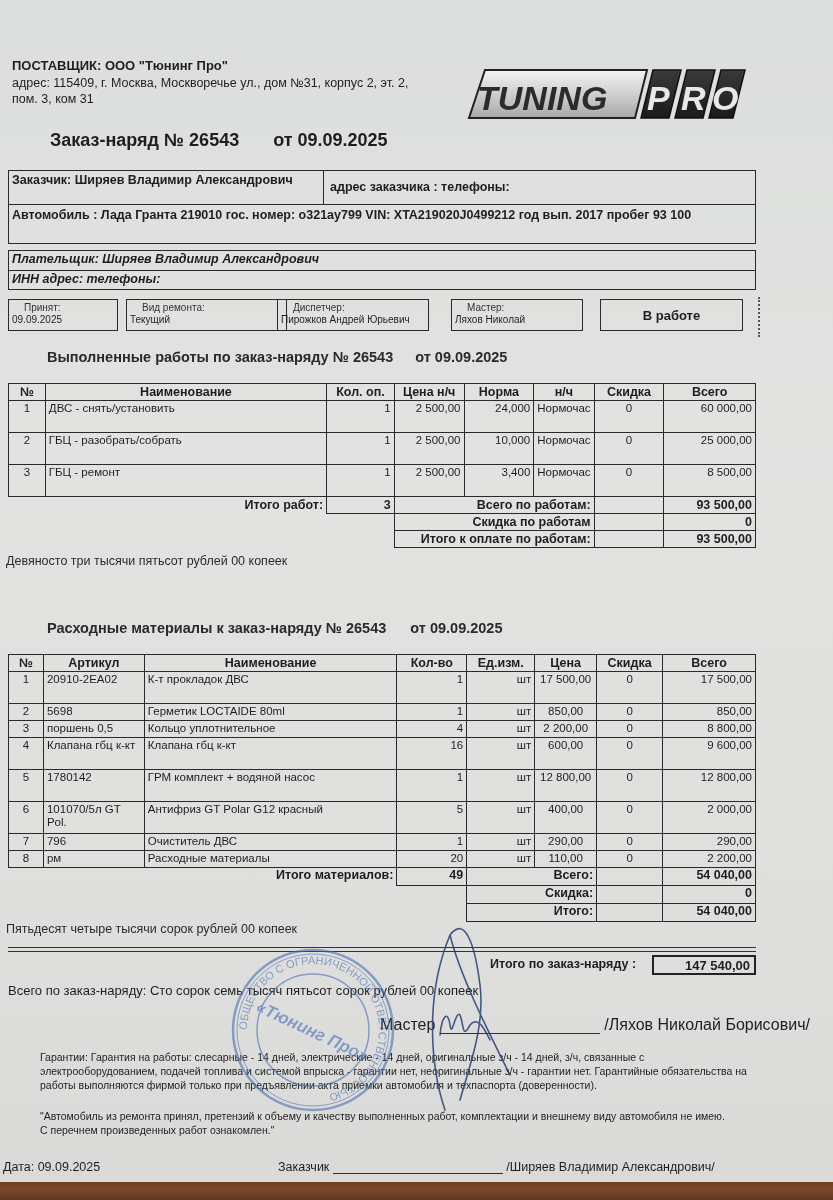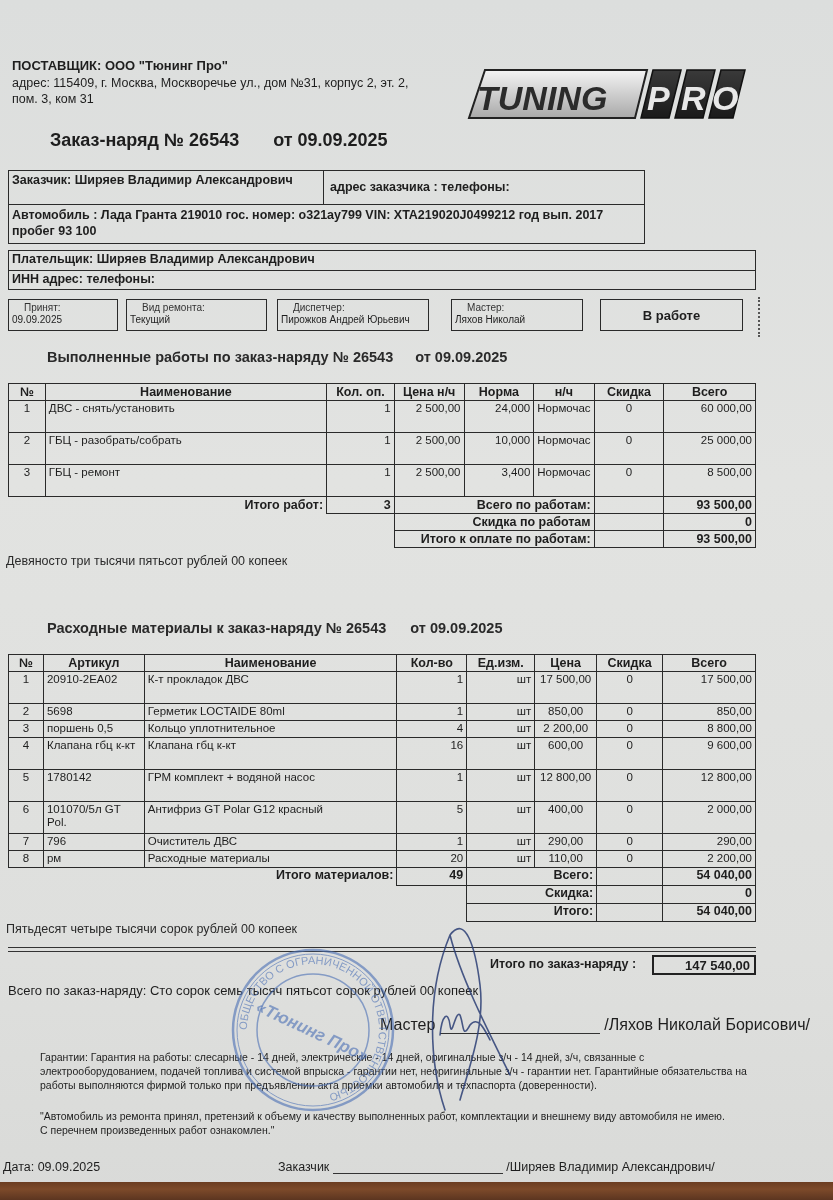--- a/index.html
+++ b/index.html
@@ -18,28 +18,28 @@
   .supplier { left: 12px; top: 58px; font-size: 12.5px; line-height: 16.5px; }
   .supplier .name { font-weight: bold; font-size: 13px; }
   .order-title { left: 50px; top: 130px; font-size: 18px; font-weight: bold; }
   .order-title .date { margin-left: 34px; }
 
   
   .logo { left: 467px; top: 66px; width: 280px; height: 56px; }
 
   
   .box { border: 1.5px solid #2a2a2a; }
-  .cust-box { left: 8px; top: 170px; width: 637px; height: 74px; }
+  .cust-box { left: 8px; top: 170px; width: 748px; height: 74px; }
   .cust-row1 { display: flex; height: 34px; border-bottom: 1.5px solid #2a2a2a; }
   .cust-name { width: 315px; border-right: 1.5px solid #2a2a2a; font-weight: bold; font-size: 12.5px; padding: 2px 3px; line-height: 15px; }
   .cust-addr { padding: 9px 6px; font-weight: bold; font-size: 12.5px; }
   .car { font-weight: bold; font-size: 12.5px; padding: 2px 3px; line-height: 16px; }
 
   .payer-box { left: 8px; top: 250px; width: 748px; height: 40px; }
-  .payer-row { font-weight: bold; font-size: 12.5px; padding: 1px 3px; height: 19px; }
+  .payer-row { font-weight: bold; font-size: 12.5px; padding: 1px 3px; height: 19px; font-style: italic; }
   .payer-row + .payer-row { border-top: 1.5px solid #2a2a2a; }
 
   
   .info { top: 299px; height: 32px; border: 1.5px solid #2a2a2a; font-size: 10px; padding: 2px 3px; line-height: 12px; font-family: "Liberation Sans Narrow","Liberation Sans", sans-serif; }
   .info .lbl { color: #333; margin-left: 12px; }
   .status-box { top: 299px; left: 600px; width: 143px; height: 32px; border: 1.5px solid #2a2a2a; font-weight: bold; font-size: 13px; display:flex; align-items:center; justify-content:center; }
   .perf { left: 758px; top: 297px; width: 2px; height: 40px; border-left: 2px dotted #555; }
 
   .section-title { font-size: 14.5px; font-weight: bold; color: #2a2a2a; }
 
@@ -123,21 +123,21 @@
 
 <div class="abs box payer-box">
   <div class="payer-row">Плательщик:  Ширяев Владимир Александрович</div>
   <div class="payer-row">ИНН    адрес:    телефоны:</div>
 </div>
 
 <div class="abs info" style="left:8px;width:110px;">
   <div class="lbl">Принят:</div>
   <div>09.09.2025</div>
 </div>
-<div class="abs info" style="left:126px;width:141px;">
+<div class="abs info" style="left:126px;width:161px;">
   <div class="lbl">Вид ремонта:</div>
   <div>Текущий</div>
 </div>
 <div class="abs info" style="left:277px;width:152px;">
   <div class="lbl">Диспетчер:</div>
   <div>Пирожков Андрей Юрьевич</div>
 </div>
 <div class="abs info" style="left:451px;width:132px;">
   <div class="lbl">Мастер:</div>
   <div>Ляхов Николай</div>

